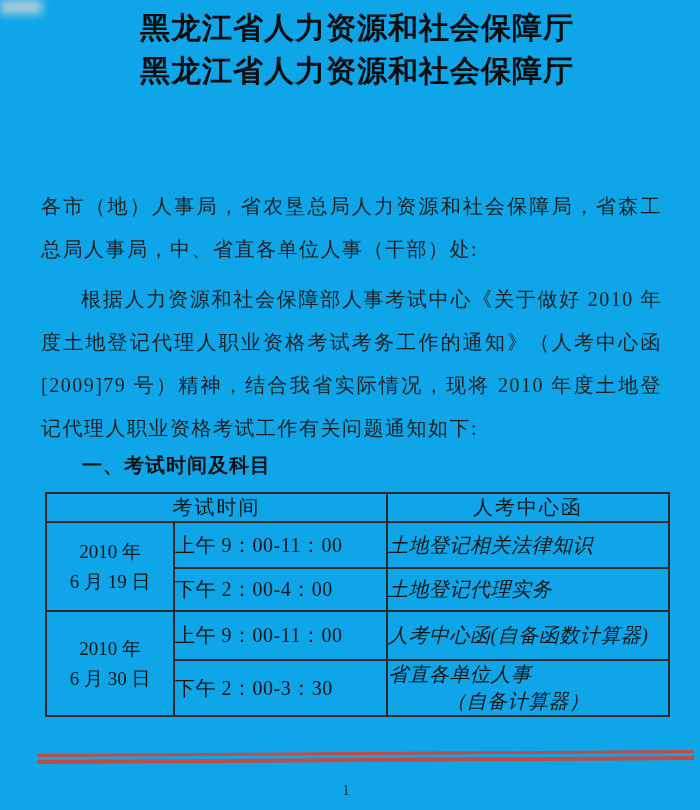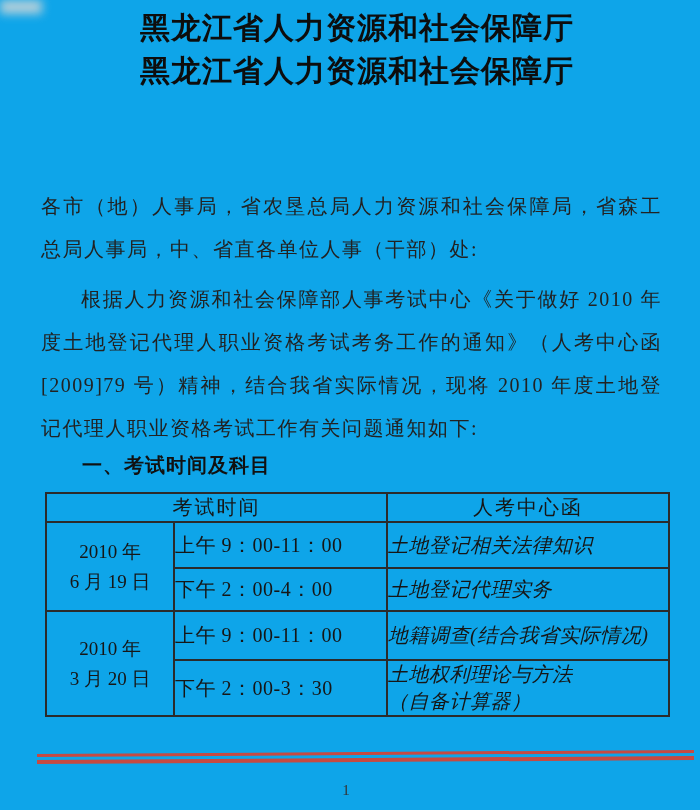--- a/index.html
+++ b/index.html
@@ -87,21 +87,21 @@
   td.time-cell {
     padding-left: 13px;
     letter-spacing: .5px;
     border-radius: 11px;
   }
   td.subject-cell {
     padding-left: 11px;
     letter-spacing: .5px;
     font-style: italic;
   }
-  .subject-line2 { }
+  .subject-line2 { padding-left: 58px; }
   .red-rule {
     position: absolute;
     top: 752px;
     left: 37px;
     width: 657px;
     transform: rotate(-0.35deg);
   }
   .red-rule .bar-thin  { height: 3px; background: var(--accent-red, #c64a42); }
   .red-rule .bar-gap   { height: 3px; background: transparent; }
   .red-rule .bar-thick { height: 4px; background: var(--accent-red, #c64a42); }
@@ -152,29 +152,29 @@
         <td class="time-cell">上午 9：00-11：00</td>
         <td class="subject-cell">土地登记相关法律知识</td>
       </tr>
       <tr style="height:43px">
         <td class="time-cell">下午 2：00-4：00</td>
         <td class="subject-cell">土地登记代理实务</td>
       </tr>
       <tr style="height:49px">
         <td class="date-cell" rowspan="2">
           <div>2010 年</div>
-          <div>3 月 20 日</div>
+          <div>6 月 30 日</div>
         </td>
         <td class="time-cell">上午 9：00-11：00</td>
-        <td class="subject-cell">地籍调查(结合我省实际情况)</td>
+        <td class="subject-cell">人考中心函(自备函数计算器)</td>
       </tr>
       <tr style="height:52px">
         <td class="time-cell">下午 2：00-3：30</td>
         <td class="subject-cell">
-          <div>土地权利理论与方法</div>
+          <div>省直各单位人事</div>
           <div class="subject-line2">（自备计算器）</div>
         </td>
       </tr>
     </tbody>
   </table>
 
   <div class="red-rule">
     <div class="bar-thin"></div>
     <div class="bar-gap"></div>
     <div class="bar-thick"></div>

